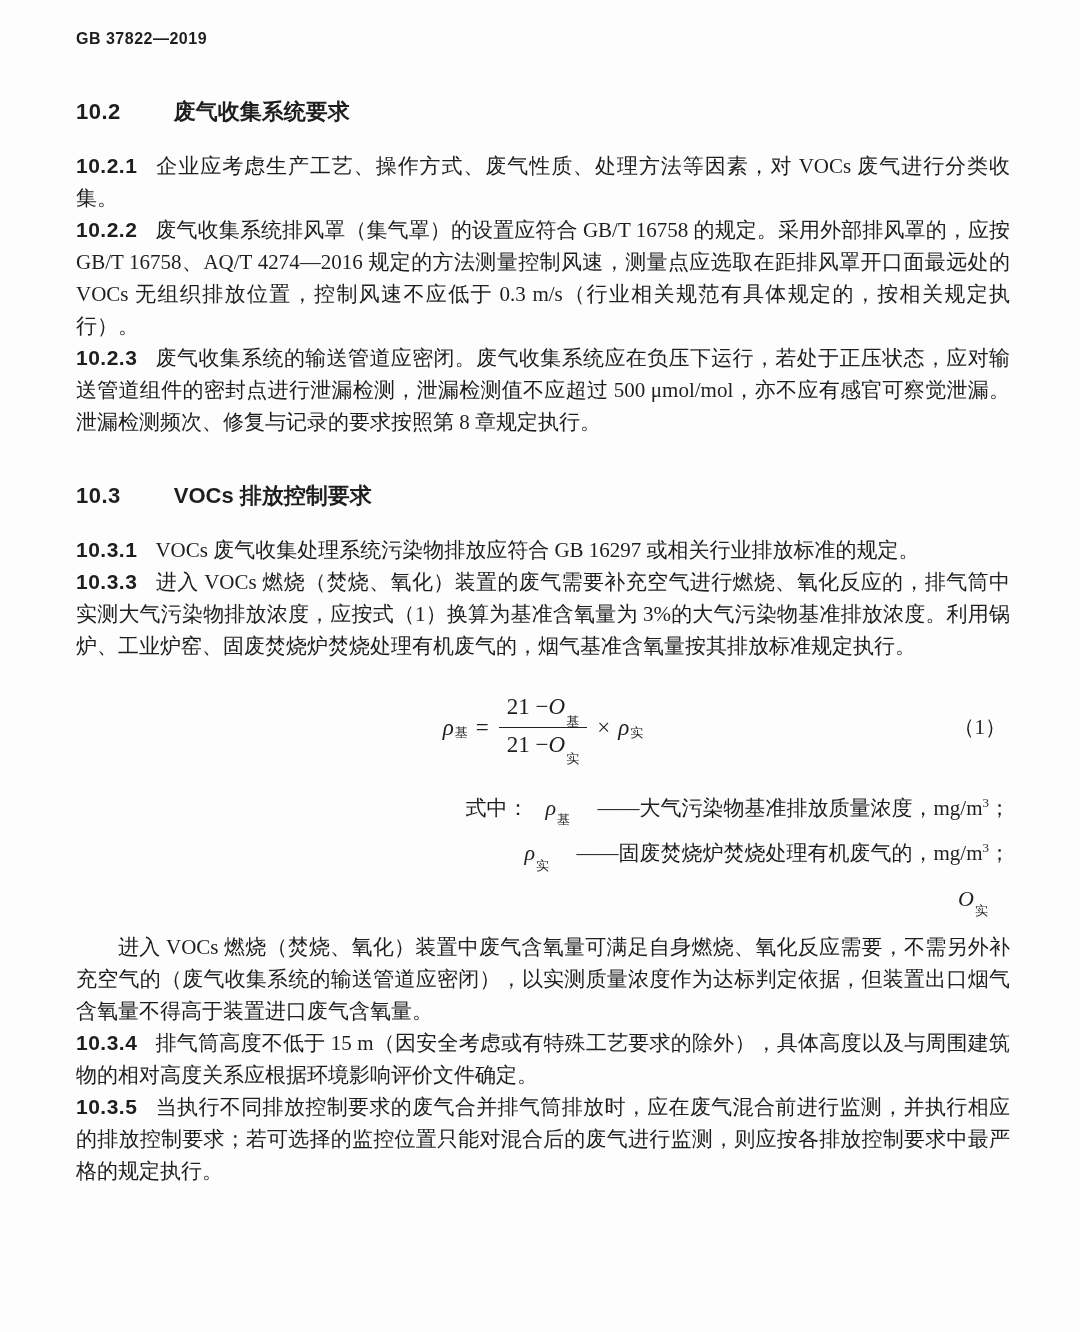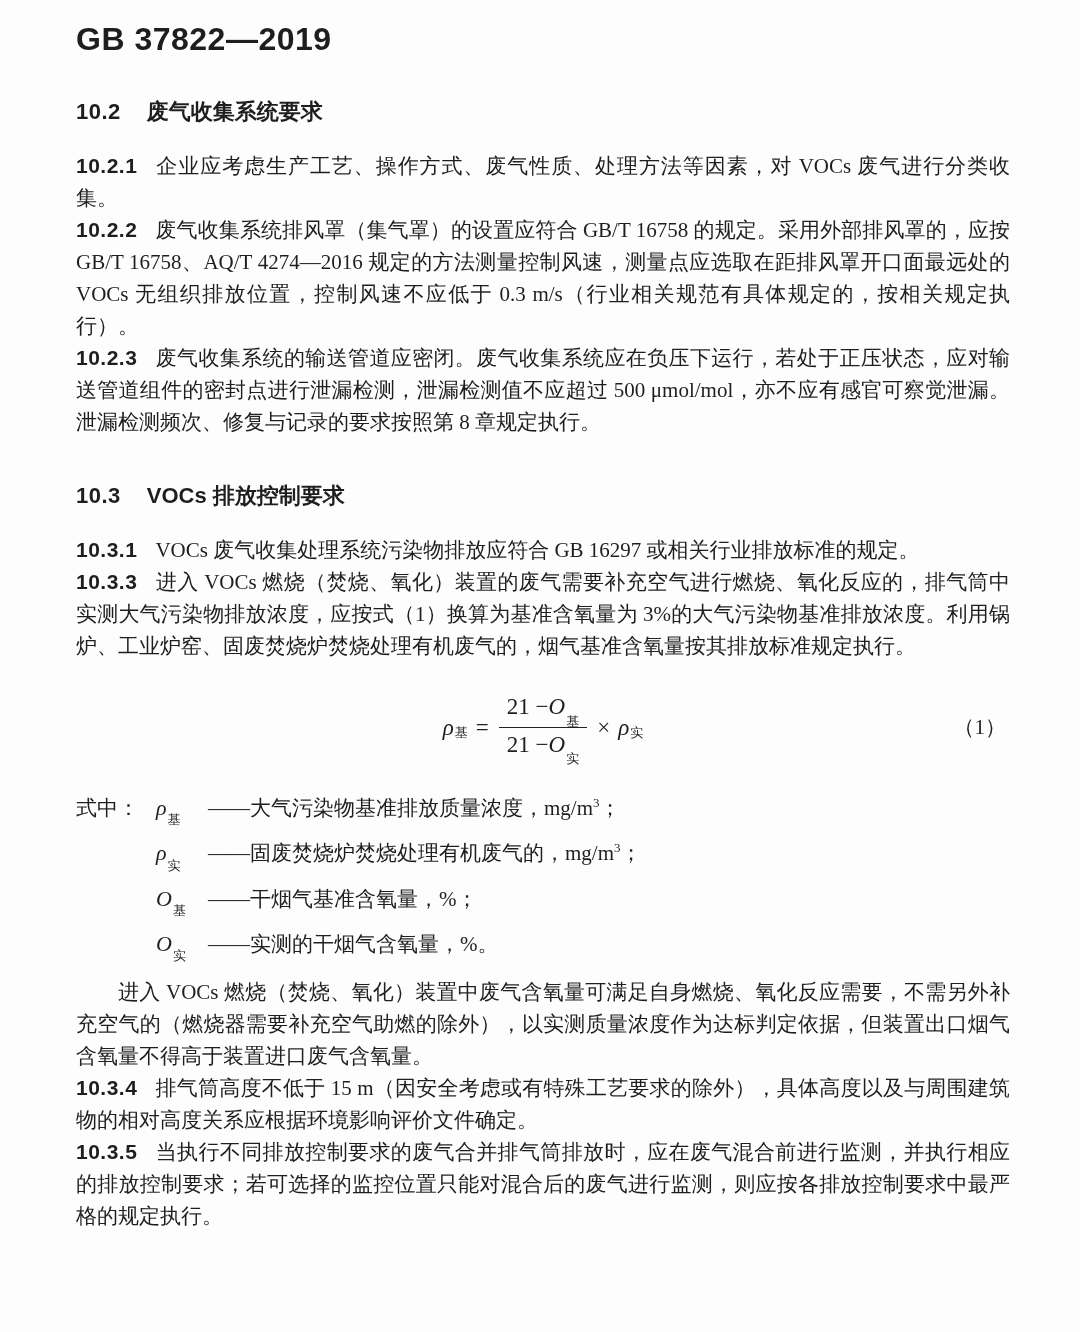--- a/index.html
+++ b/index.html
@@ -13,32 +13,33 @@
     color: #1e1e1e;
     padding: 24px 70px 0 76px;
     font-family: "Liberation Serif", "DejaVu Serif", serif;
     font-size: 21px;
     line-height: 32px;
     overflow: hidden;
   }
   .doc-code {
     font-family: "Liberation Sans", "DejaVu Sans", sans-serif;
     font-weight: bold;
-    font-size: 32px;
+    font-size: 16px;
     line-height: 30px;
     letter-spacing: 0.5px;
   }
   .sec-heading {
     font-family: "Liberation Sans", "DejaVu Sans", sans-serif;
     font-weight: bold;
     font-size: 22px;
     line-height: 28px;
     margin-top: 44px;
     margin-bottom: 24px;
     display: flex;
+    gap: 27px;
   }
   .sec-heading .sec-num { margin-right: 26px; letter-spacing: 0.5px; }
   p.clause, p.plain {
     text-align: justify;
     margin: 0;
   }
   .clause-num {
     font-family: "Liberation Sans", "DejaVu Sans", sans-serif;
     font-weight: bold;
     letter-spacing: 0.5px;
@@ -81,21 +82,21 @@
   .fden { padding: 4px 8px 0 8px; }
   .eq-label {
     position: absolute;
     right: 4px;
     top: 50%;
     transform: translateY(-50%);
     font-size: 21px;
   }
   
   .where-block { margin: 2px 0 6px 0; }
-  .where-row { display: flex; align-items: baseline; line-height: 37px; }
+  .where-row { display: flex; align-items: baseline; line-height: 37px; justify-content: flex-end; }
   .where-lead { width: 64px; flex: 0 0 64px; }
   .where-sym { width: 52px; flex: 0 0 52px; font-style: italic; font-size: 22px; margin-left: 16px; }
   .where-sym .fsub { top: 4px; }
   .where-desc { font-style: normal; }
   .sup3 { font-size: 13px; vertical-align: super; line-height: 0; }
 </style>
 </head>
 <body>
 
 <div class="page">
@@ -151,31 +152,25 @@
       <span class="where-sym"><span>ρ</span><span class="fsub">基</span></span>
       <span class="where-desc"><span>——</span><span>大气污染物基准排放质量浓度，mg/m</span><span class="sup3">3</span><span>；</span></span>
     </div>
     <div class="where-row">
       <span class="where-lead"></span>
       <span class="where-sym"><span>ρ</span><span class="fsub">实</span></span>
       <span class="where-desc"><span>——</span><span>固废焚烧炉焚烧处理有机废气的，mg/m</span><span class="sup3">3</span><span>；</span></span>
     </div>
     <div class="where-row">
       <span class="where-lead"></span>
-      <span class="where-sym"><span>O</span><span class="fsub">基</span></span>
-      <span class="where-desc"><span>——</span><span>干烟气基准含氧量，%；</span></span>
-    </div>
-    <div class="where-row">
-      <span class="where-lead"></span>
       <span class="where-sym"><span>O</span><span class="fsub">实</span></span>
-      <span class="where-desc"><span>——</span><span>实测的干烟气含氧量，%。</span></span>
     </div>
   </div>
 
-  <p class="plain">进入 VOCs 燃烧（焚烧、氧化）装置中废气含氧量可满足自身燃烧、氧化反应需要，不需另外补充空气的（燃烧器需要补充空气助燃的除外），以实测质量浓度作为达标判定依据，但装置出口烟气含氧量不得高于装置进口废气含氧量。</p>
+  <p class="plain">进入 VOCs 燃烧（焚烧、氧化）装置中废气含氧量可满足自身燃烧、氧化反应需要，不需另外补充空气的（废气收集系统的输送管道应密闭），以实测质量浓度作为达标判定依据，但装置出口烟气含氧量不得高于装置进口废气含氧量。</p>
 
   <p class="clause">
     <span class="clause-num">10.3.4</span><span>排气筒高度不低于 15 m（因安全考虑或有特殊工艺要求的除外），具体高度以及与周围建筑物的相对高度关系应根据环境影响评价文件确定。</span>
   </p>
   <p class="clause">
     <span class="clause-num">10.3.5</span><span>当执行不同排放控制要求的废气合并排气筒排放时，应在废气混合前进行监测，并执行相应的排放控制要求；若可选择的监控位置只能对混合后的废气进行监测，则应按各排放控制要求中最严格的规定执行。</span>
   </p>
 
 </div>
 

